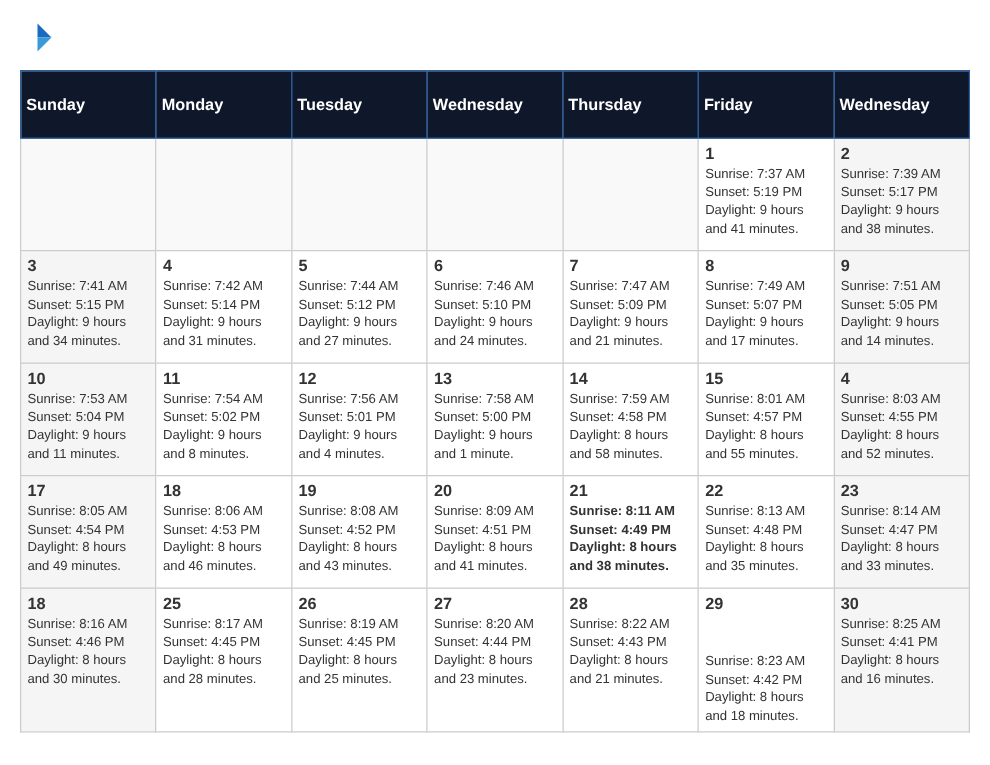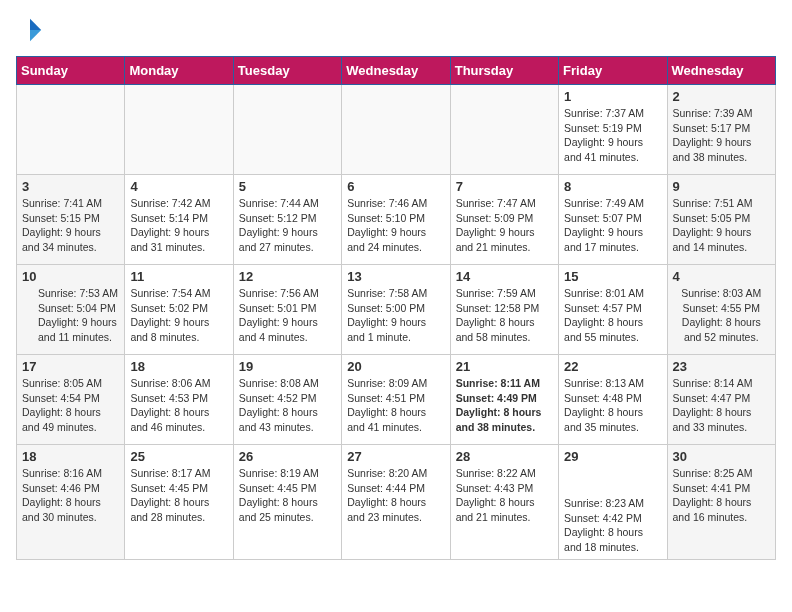--- a/index.html
+++ b/index.html
@@ -43,25 +43,25 @@
     .location-title {
       font-size: 16px;
       color: #555;
     }
     table {
       width: 100%;
       border-collapse: collapse;
       table-layout: fixed;
     }
     th {
-      background-color: #be185d;
+      background-color: #0f172a;
       color: white;
       font-size: 13px;
       font-weight: bold;
-      padding: 6px 4px;
+      padding: 19px 4px;
       text-align: left;
       border: 1px solid #2a5fa0;
     }
     td {
       vertical-align: top;
       border: 1px solid #ccc;
       padding: 4px 5px;
       font-size: 11px;
       color: #333;
       height: 90px;
@@ -186,21 +186,21 @@
           <span class="day-num">9</span>
           <div class="day-info" style="white-space: pre-line;">Sunrise: 7:51 AM
 Sunset: 5:05 PM
 Daylight: 9 hours
 and 14 minutes.</div>
         </td>
       </tr>
       <tr>
         <td class="weekend">
           <span class="day-num">10</span>
-          <div class="day-info" style="white-space: pre-line; margin-left: 16px;">Sunrise: 7:53 AM
+          <div class="day-info" style="white-space: pre-line;">Sunrise: 7:53 AM
 Sunset: 5:04 PM
 Daylight: 9 hours
 and 11 minutes.</div>
         </td>
         <td>
           <span class="day-num">11</span>
           <div class="day-info" style="white-space: pre-line;">Sunrise: 7:54 AM
 Sunset: 5:02 PM
 Daylight: 9 hours
 and 8 minutes.</div>
@@ -215,34 +215,34 @@
         <td>
           <span class="day-num">13</span>
           <div class="day-info" style="white-space: pre-line;">Sunrise: 7:58 AM
 Sunset: 5:00 PM
 Daylight: 9 hours
 and 1 minute.</div>
         </td>
         <td>
           <span class="day-num">14</span>
           <div class="day-info" style="white-space: pre-line;">Sunrise: 7:59 AM
-Sunset: 12:58 PM
+Sunset: 4:58 PM
 Daylight: 8 hours
 and 58 minutes.</div>
         </td>
         <td>
           <span class="day-num">15</span>
           <div class="day-info" style="white-space: pre-line;">Sunrise: 8:01 AM
 Sunset: 4:57 PM
 Daylight: 8 hours
 and 55 minutes.</div>
         </td>
         <td class="weekend">
           <span class="day-num">4</span>
-          <div class="day-info" style="white-space: pre-line; text-align: center;">Sunrise: 8:03 AM
+          <div class="day-info" style="white-space: pre-line;">Sunrise: 8:03 AM
 Sunset: 4:55 PM
 Daylight: 8 hours
 and 52 minutes.</div>
         </td>
       </tr>
       <tr>
         <td class="weekend">
           <span class="day-num">17</span>
           <div class="day-info" style="white-space: pre-line;">Sunrise: 8:05 AM
 Sunset: 4:54 PM

